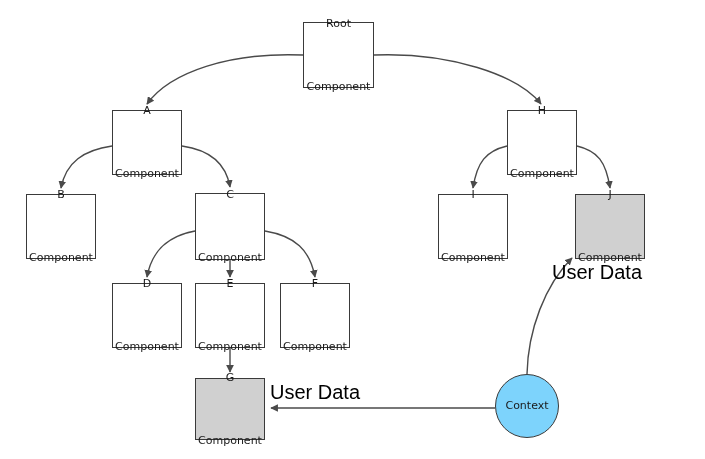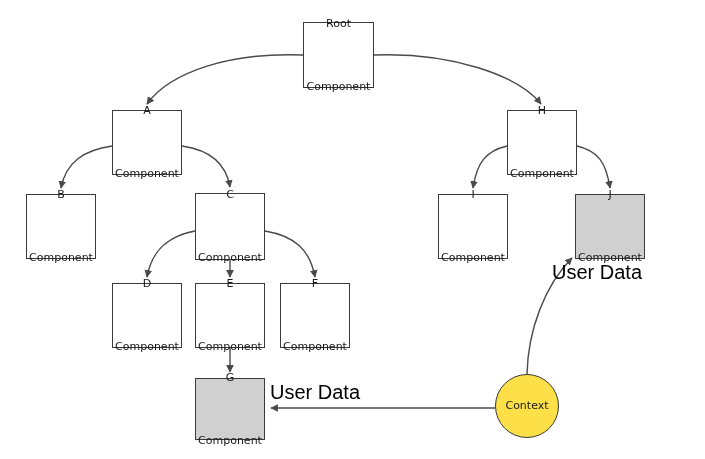--- a/index.html
+++ b/index.html
@@ -41,21 +41,21 @@
   }
   .node.shaded {
     background: #d0d0d0;
   }
   .node .ln {
     display: block;
     white-space: nowrap;
   }
   .node.circle {
     border-radius: 50%;
-    background: #fde047;
+    background: #7dd3fc;
   }
   .edge-label {
     position: absolute;
     font-family: "Liberation Sans", sans-serif;
     font-size: 20px;
     color: #000000;
     white-space: nowrap;
     z-index: 3;
   }
 </style>

